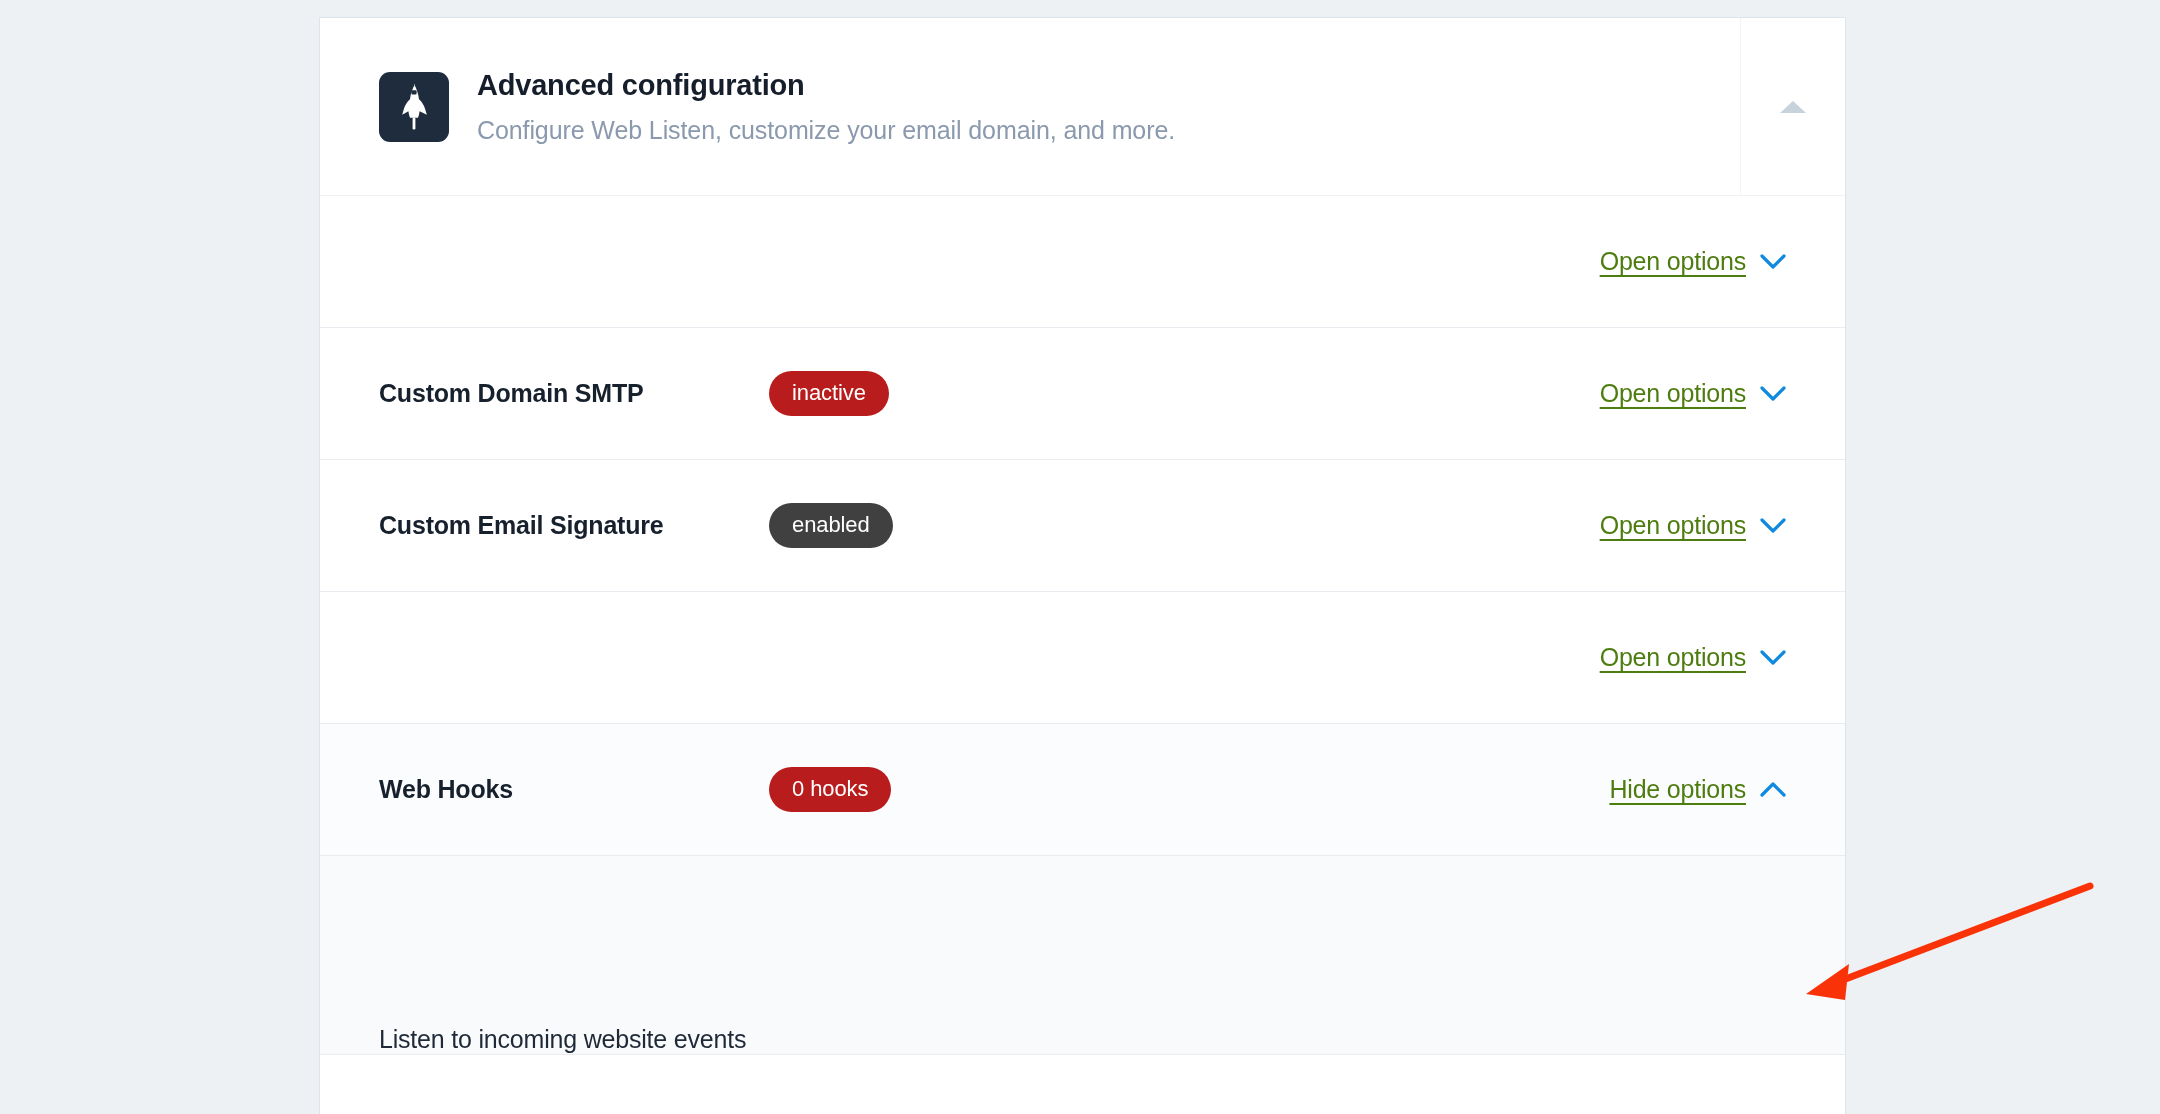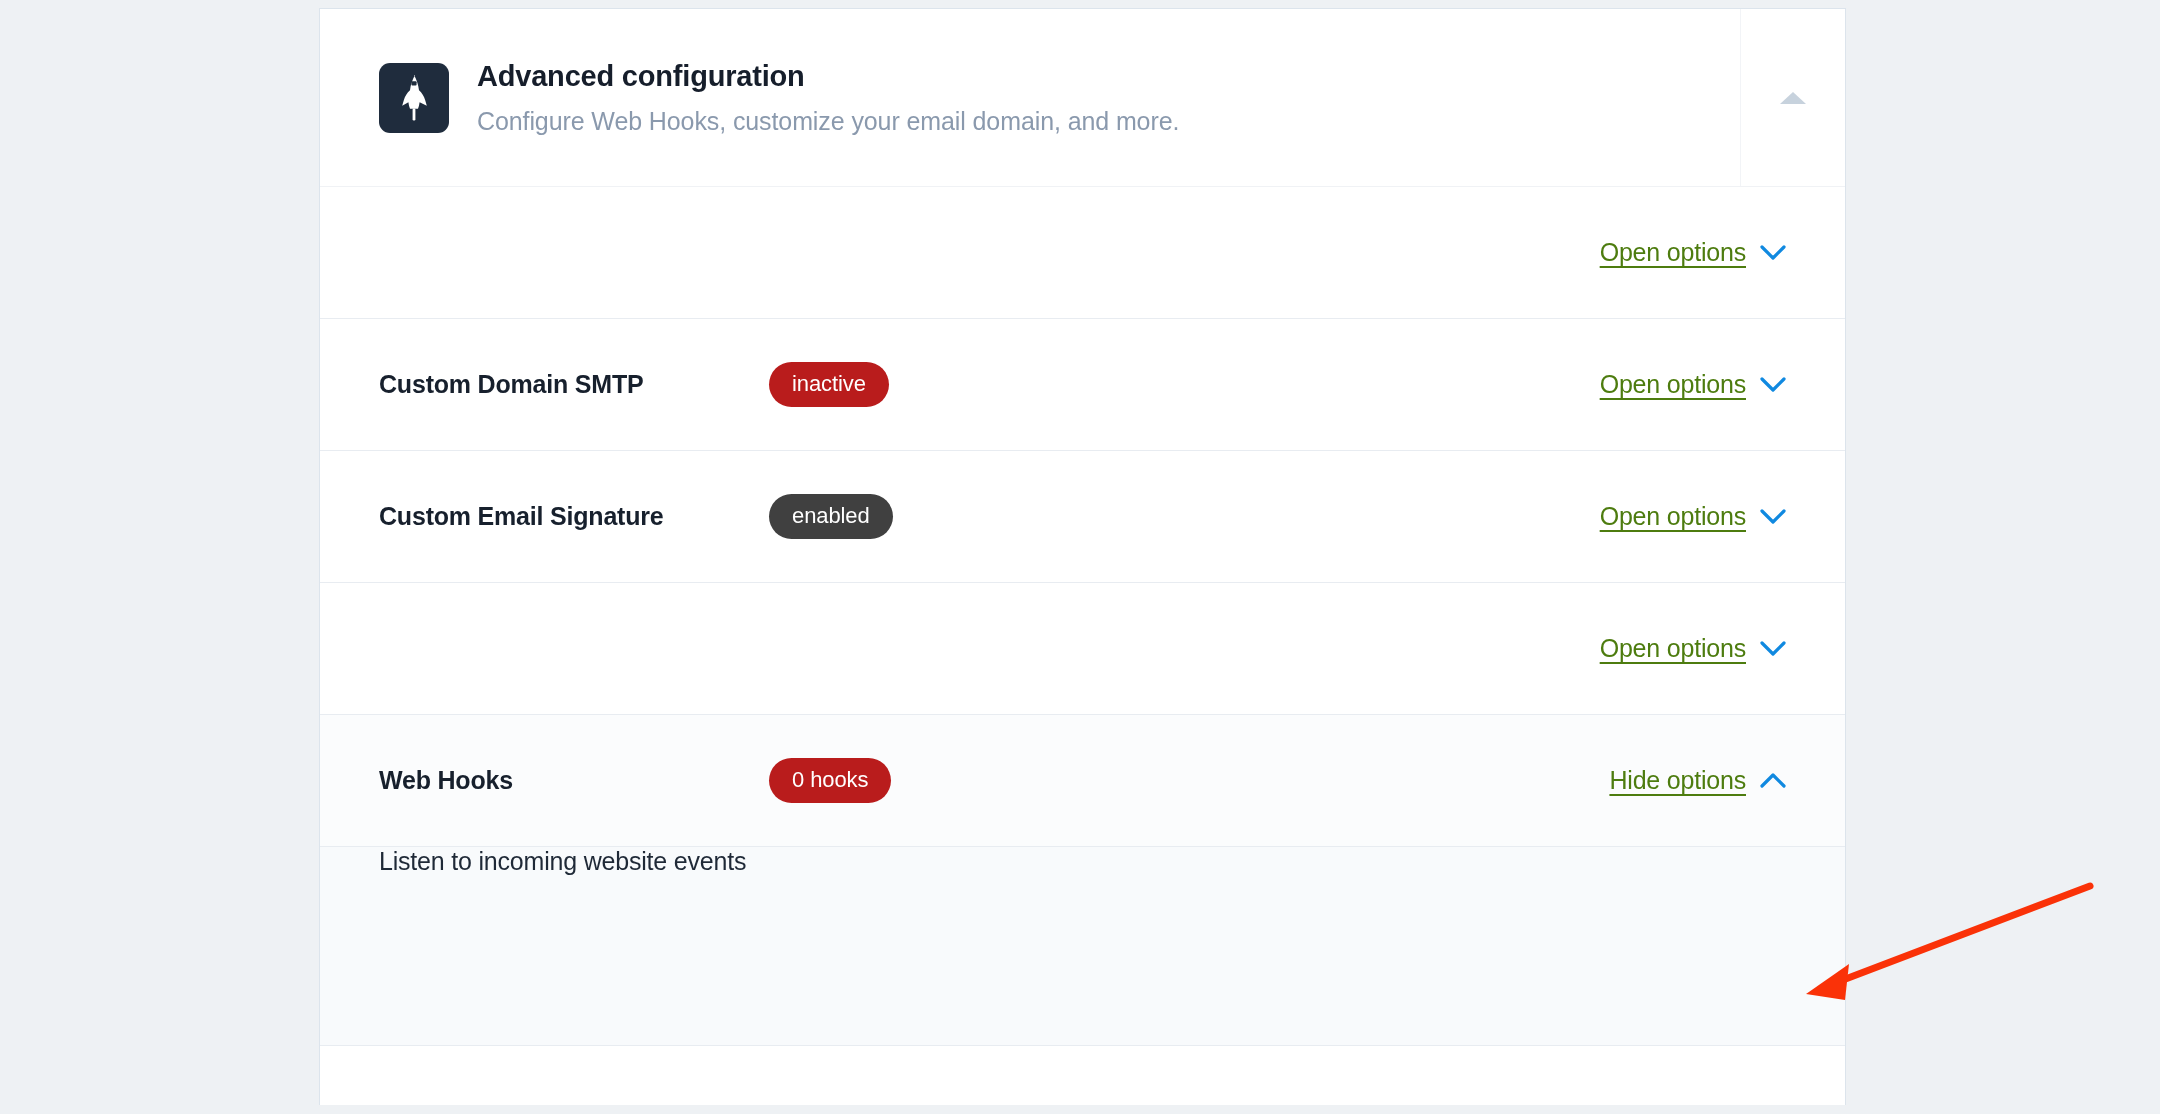--- a/index.html
+++ b/index.html
@@ -12,21 +12,21 @@
     background: #eef1f4;
     font-family: "Liberation Sans", sans-serif;
     overflow: hidden;
     position: relative;
   }
 
   
   #card {
     position: absolute;
     left: 319px;
-    top: 8px;
+    top: 17px;
     width: 1527px;
     height: 1097px;
     background: #ffffff;
     border: 1px solid #dce4ec;
     border-bottom: none;
     box-sizing: border-box;
   }
 
   
   .card-header {
@@ -132,27 +132,26 @@
     color: #4d7c0f;
     text-decoration: underline;
     text-underline-offset: 5px;
     letter-spacing: -0.2px;
   }
   .chev { display: block; }
 
   
   .panel-row {
     display: flex;
-    align-items: flex-start;
+    align-items: flex-end;
     height: 199px;
     background: #f8fafc;
     border-bottom: 1px solid #e8ecf1;
     box-sizing: border-box;
     padding: 0 59px;
-    flex-direction: column;
   }
   .panel-text {
     font-size: 25px;
     color: #1f2937;
     letter-spacing: -0.2px;
   }
   .btn-primary {
     margin-left: auto;
     background: #0d8ce0;
     color: #ffffff;
@@ -189,21 +188,21 @@
     <div class="header-main">
       <div class="app-icon">
         <svg width="42" height="48" viewBox="0 0 42 48" aria-hidden="true">
           <path fill="#ffffff" d="M21 1c2.6 4.4 4.3 9.6 5 15.3 2.9 2.6 5 6 6.2 9.9l1.6 5.6-7.2-3.6c-.3 2.3-.8 4.5-1.6 6.6h-8c-.8-2.1-1.3-4.3-1.6-6.6L9.2 31.8l1.6-5.6c1.2-3.9 3.3-7.3 6.2-9.9.7-5.7 2.4-10.9 5-15.3z"></path>
           <rect fill="#ffffff" x="19.6" y="34.5" width="2.8" height="12" rx="1.2"></rect>
           <rect fill="#1f2c3d" x="18.4" y="7.2" width="5.2" height="4.2" rx="1"></rect>
         </svg>
       </div>
       <div class="header-text">
         <div class="header-title">Advanced configuration</div>
-        <div class="header-sub">Configure Web Hooks, customize your email domain, and more.</div>
+        <div class="header-sub">Configure Web Listen, customize your email domain, and more.</div>
       </div>
     </div>
     <div class="header-collapse">
       <div class="tri-up"></div>
     </div>
   </div>
 
   <div class="opt-row">
     <div class="badge-slot"></div>
     <div class="row-spacer"></div>

